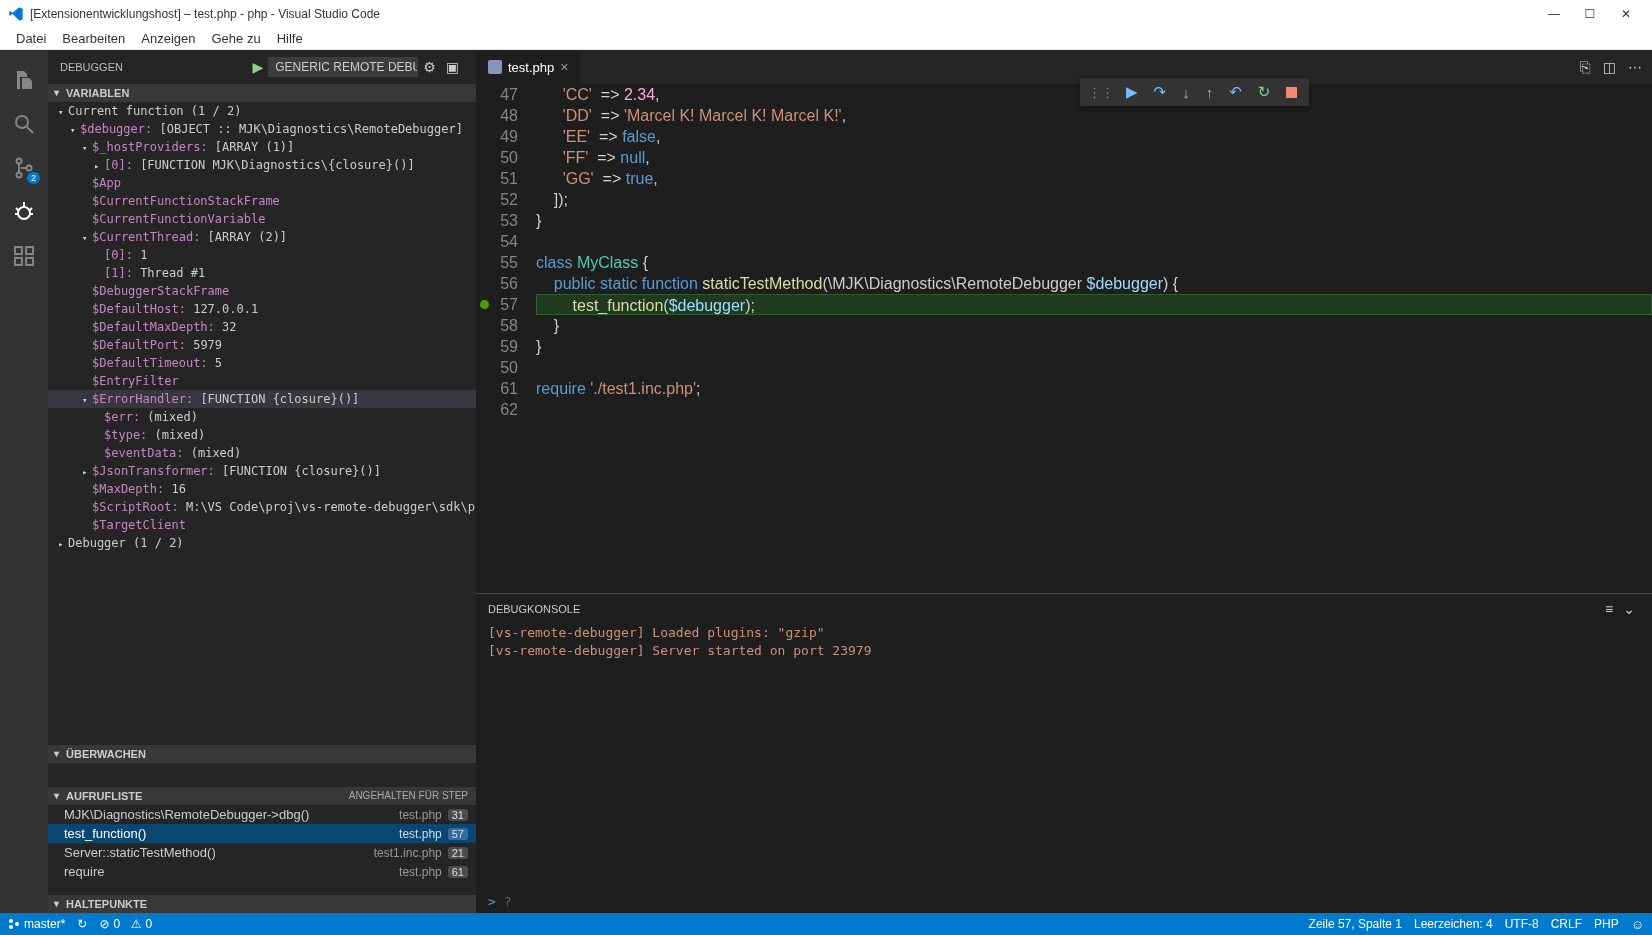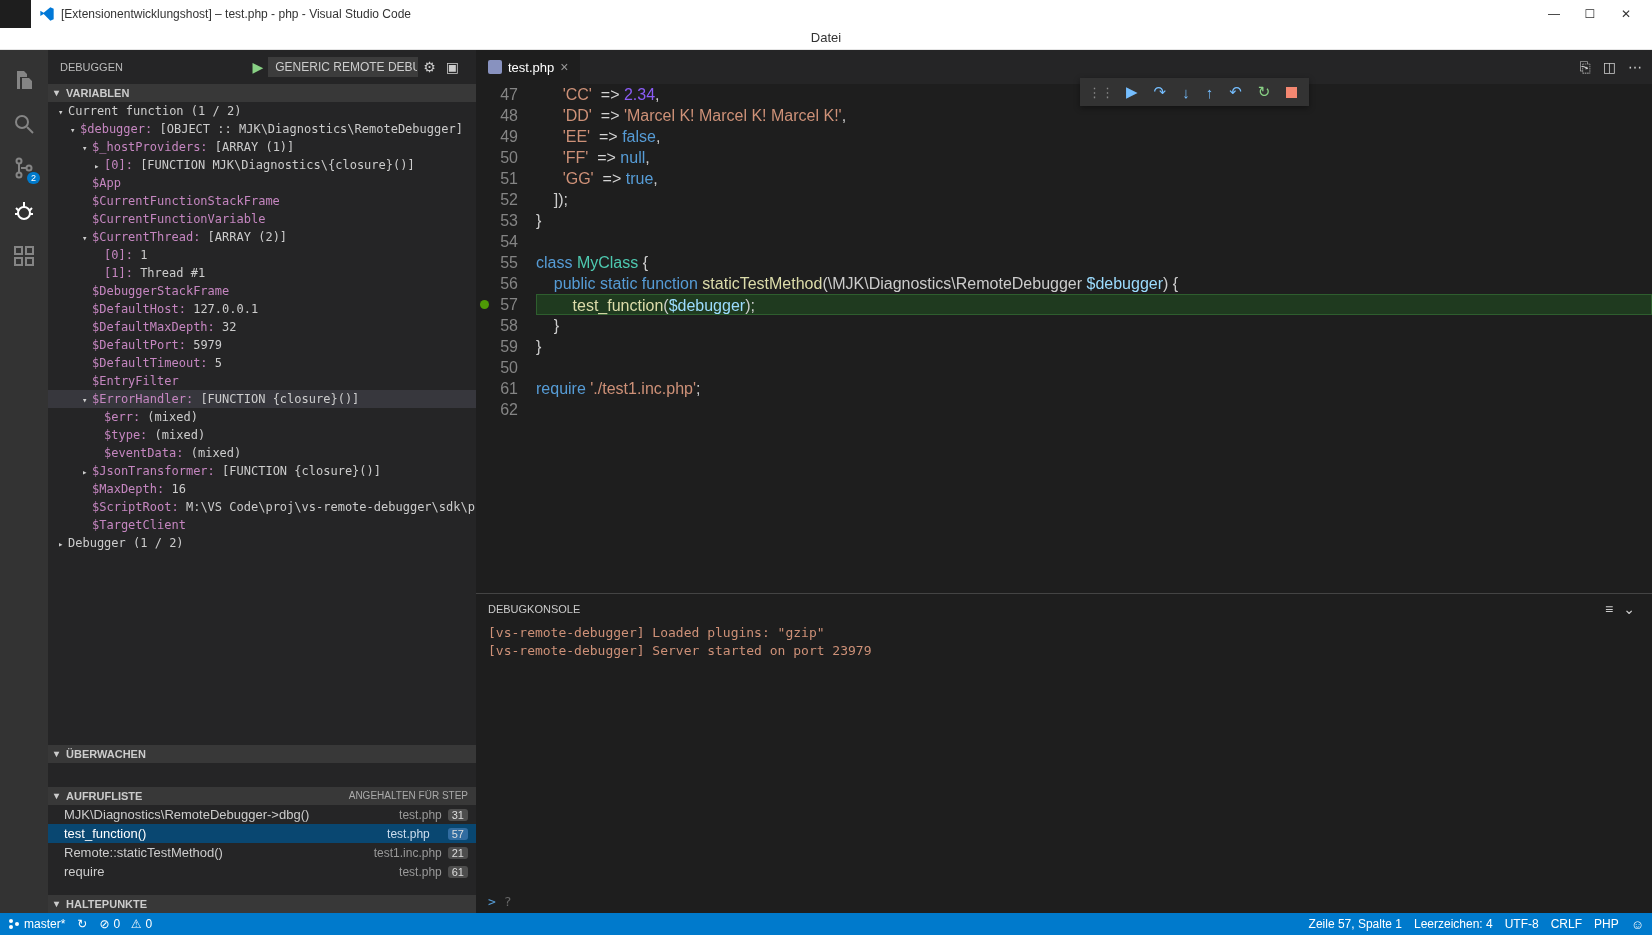--- a/index.html
+++ b/index.html
@@ -15,36 +15,34 @@
   flex-direction: column;
 }
 .titlebar {
   height: 28px;
   background: #ffffff;
   color: #333;
   display: flex;
   align-items: center;
   padding: 0 8px;
   font-size: 12px;
-  margin-left: 31px;
 }
 .titlebar .vs-icon { width: 16px; height: 16px; margin-right: 6px; }
 .titlebar .title { flex: 1; }
 .titlebar .win-btn { width: 36px; text-align: center; color: #333; font-size: 12px; }
 
 .menubar {
   height: 22px;
   background: #ffffff;
   display: flex;
   align-items: center;
-  padding: 0 0;
+  padding: 0 8px;
   font-size: 13px;
   color: #333;
   border-bottom: 1px solid #e5e5e5;
-  flex-direction: column;
 }
 .menubar .menu-item { padding: 2px 8px; cursor: pointer; }
 
 .main {
   flex: 1;
   display: flex;
   background: #1e1e1e;
   min-height: 0;
 }
 
@@ -115,21 +113,21 @@
 .tree .chev::before { content: "▸"; color: #ccc; font-size: 9px; display: inline-block; width: 10px; }
 .tree .chev.open::before { content: "▾"; }
 .tree .noc::before { content: ""; display: inline-block; width: 10px; }
 
 .variables-scroll { overflow-y: auto; flex: 1 1 auto; min-height: 0; }
 
 .callstack .cs-row {
   display: flex; align-items: center;
   padding: 2px 8px 2px 16px; font-size: 13px;
 }
-.callstack .cs-row.sel { background: #094771; color: #fff; gap: 12px; }
+.callstack .cs-row.sel { background: #094771; color: #fff; }
 .callstack .cs-name { flex: 1; }
 .callstack .cs-file { color: #999; font-size: 12px; margin-right: 6px; }
 .callstack .cs-line { background: #4d4d4d; color: #ddd; font-size: 11px; padding: 0 4px; border-radius: 3px; min-width: 20px; text-align: center; }
 .callstack .cs-row.sel .cs-file { color: #cde; }
 .callstack .cs-row.sel .cs-line { background: #316ca0; }
 
 .editor-area {
   flex: 1;
   display: flex;
   flex-direction: column;
@@ -188,21 +186,21 @@
 .gutter .ln .bp {
   position: absolute; left: 4px; top: 6px;
   width: 9px; height: 9px; border-radius: 50%;
   background: #4e9a06;
 }
 .code { flex: 1; }
 .code .cl { height: 21px; line-height: 21px; white-space: pre; }
 .code .cl.cur { background: #1f3a1f; border: 1px solid #2e5e2e; }
 
 .tok-str { color: #ce9178; }
-.tok-num { color: #8b5cf6; }
+.tok-num { color: #f9a8d4; }
 .tok-kw { color: #569cd6; }
 .tok-fn { color: #dcdcaa; }
 .tok-cls { color: #4ec9b0; }
 .tok-var { color: #9cdcfe; }
 .tok-op { color: #d4d4d4; }
 .tok-const { color: #569cd6; }
 
 .panel {
   height: 320px;
   background: #1e1e1e;
@@ -377,21 +375,21 @@
         <span class="cs-name">MJK\Diagnostics\RemoteDebugger-&gt;dbg()</span>
         <span class="cs-file">test.php</span>
         <span class="cs-line">31</span>
       </div>
       <div class="cs-row sel">
         <span class="cs-name">test_function()</span>
         <span class="cs-file">test.php</span>
         <span class="cs-line">57</span>
       </div>
       <div class="cs-row">
-        <span class="cs-name">Remote::staticTestMethod()</span>
+        <span class="cs-name">Server::staticTestMethod()</span>
         <span class="cs-file">test1.inc.php</span>
         <span class="cs-line">21</span>
       </div>
       <div class="cs-row">
         <span class="cs-name">require</span>
         <span class="cs-file">test.php</span>
         <span class="cs-line">61</span>
       </div>
     </div>
     <div style="height:14px"></div>

